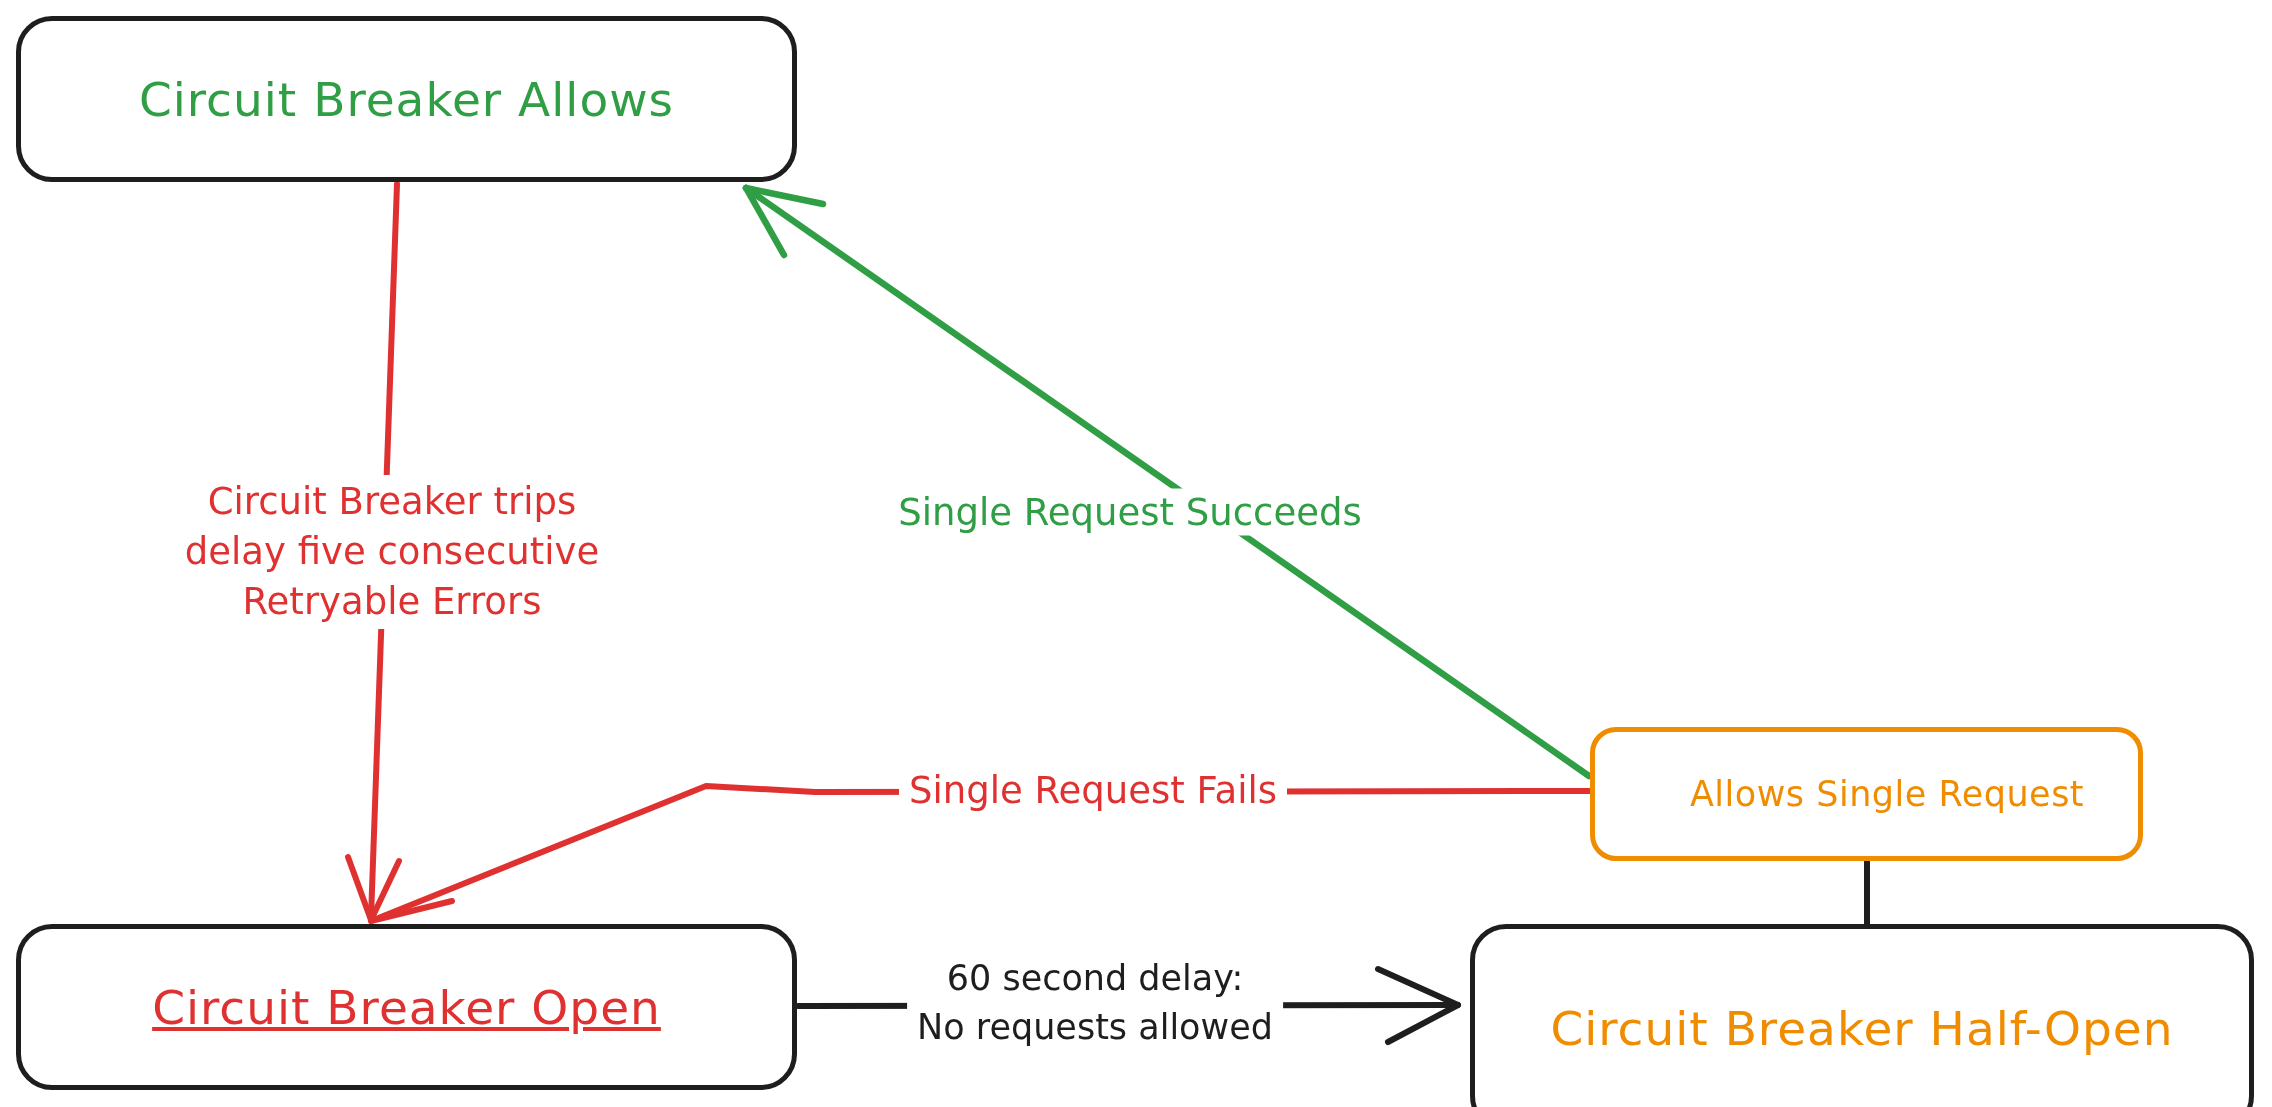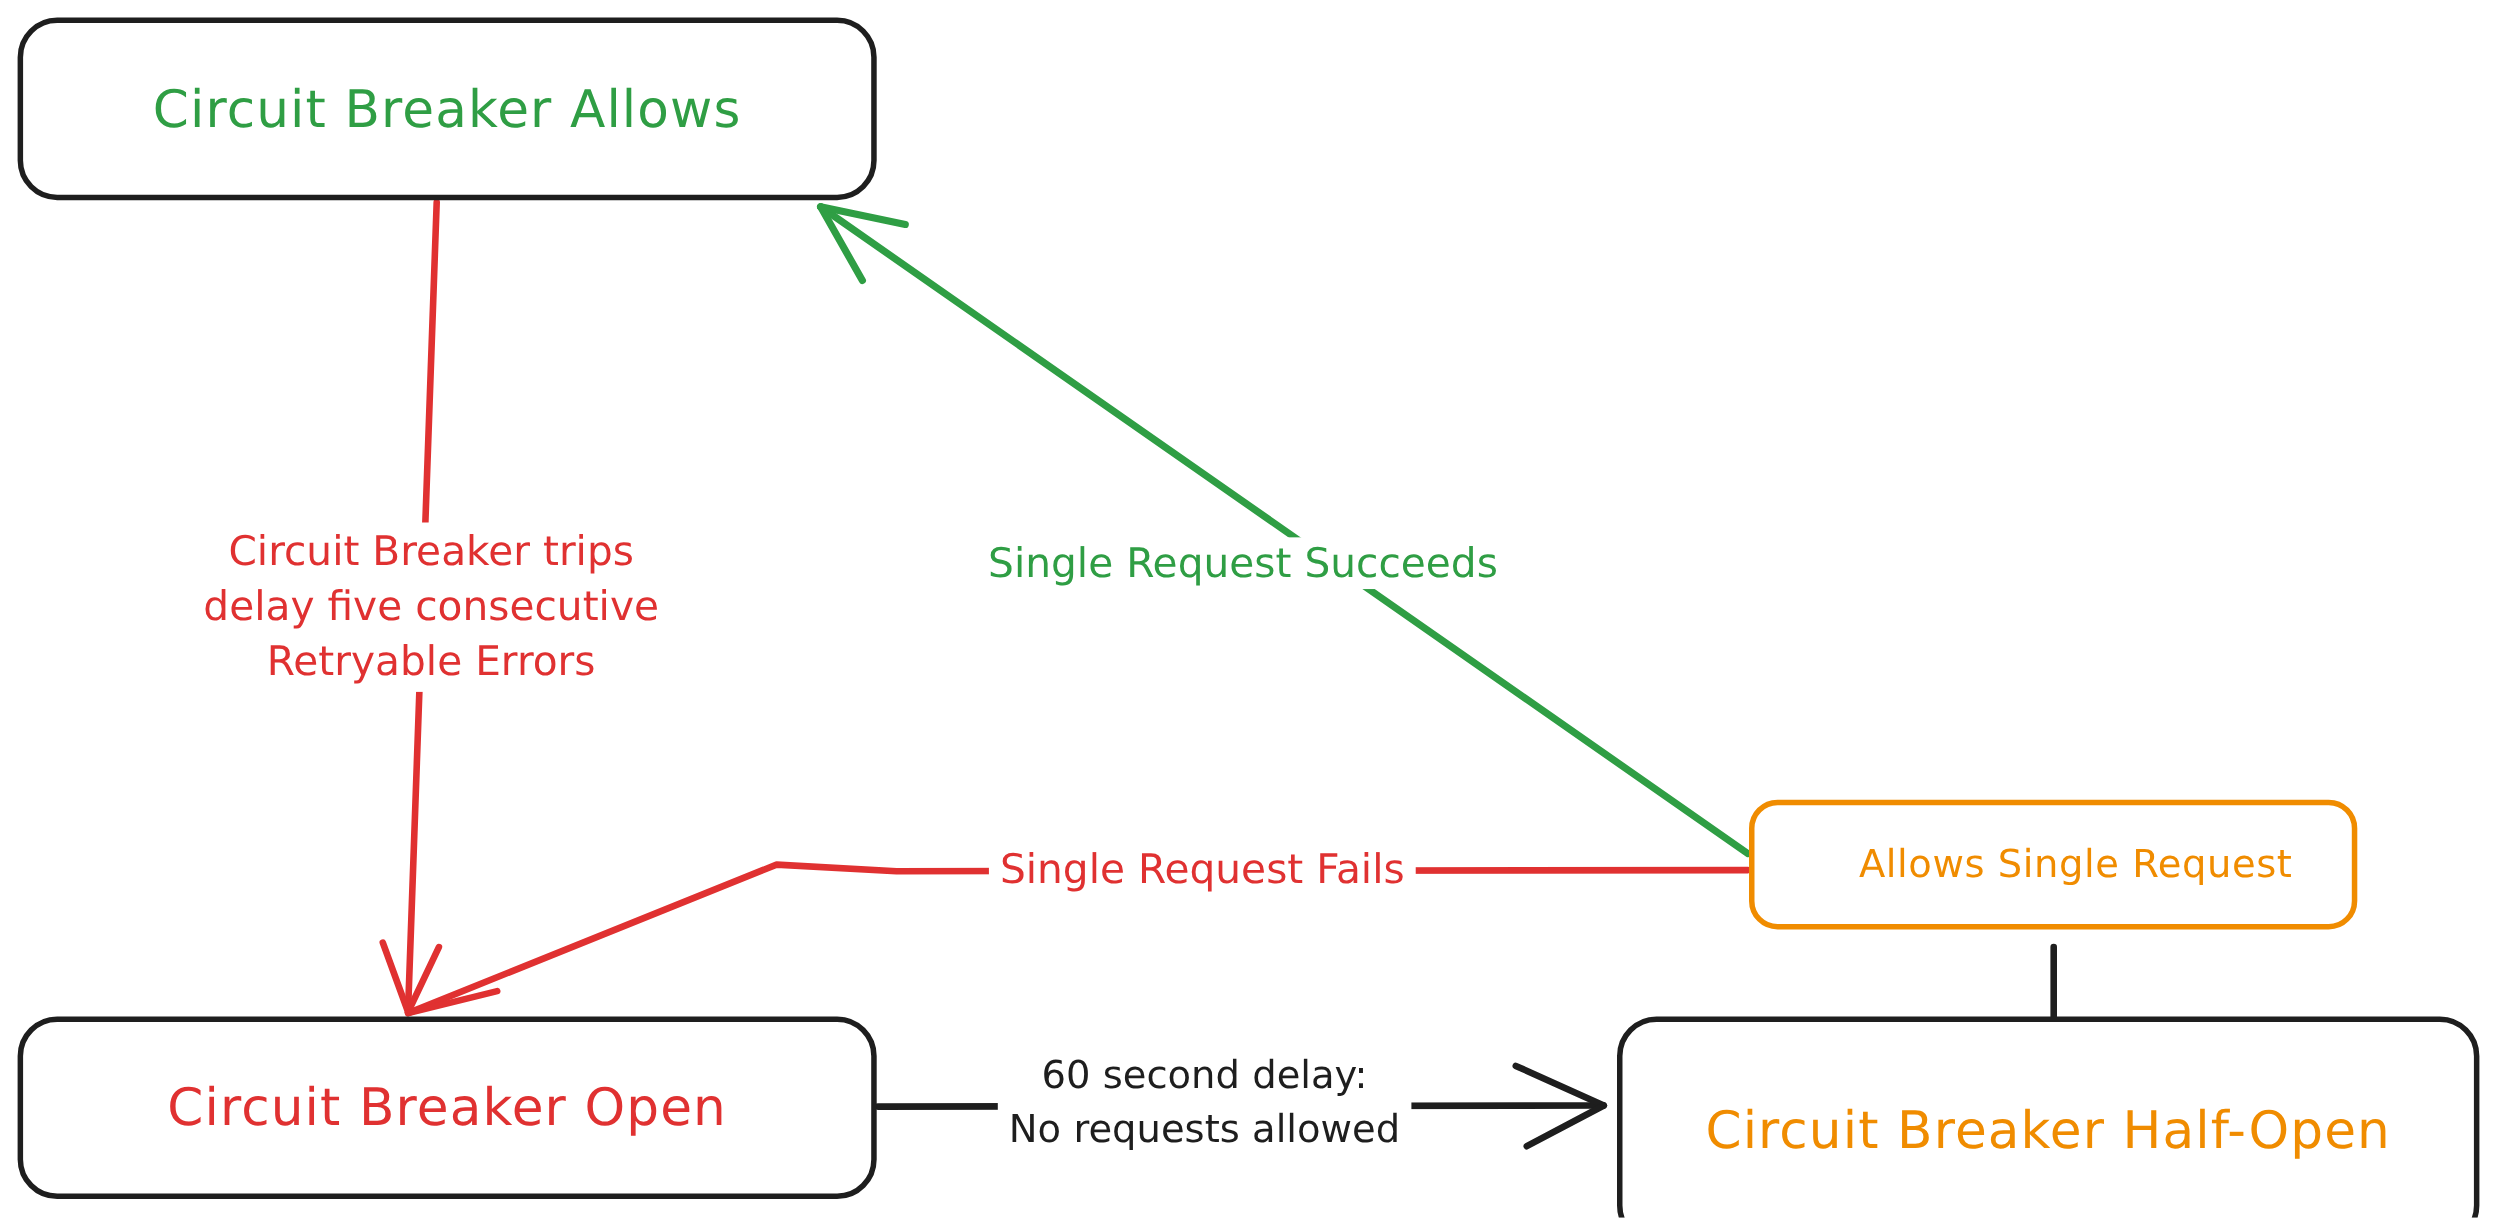--- a/index.html
+++ b/index.html
@@ -43,24 +43,24 @@
     text-align: center;
     background: var(--bg);
   }
   .node-state {
     border: 5px solid var(--stroke);
     border-radius: 36px;
     font-size: 47px;
     letter-spacing: 1px;
   }
   .node-closed    { left: 16px;  top: 16px;  width: 781px; height: 166px; color: var(--green); }
-  .node-open      { left: 16px;  top: 924px; width: 781px; height: 166px; color: var(--red); }
+  .node-open      { left: 16px;  top: 924px; width: 781px; height: 166px; color: var(--red); text-decoration: underline; }
   .node-half-open { left: 1470px; top: 924px; width: 784px; height: 208px; color: var(--orange); }
   .node-allows {
-    left: 1590px; top: 727px; width: 553px; height: 118px;
+    left: 1590px; top: 727px; width: 553px; height: 134px;
     border: 5px solid var(--orange);
     border-radius: 26px;
     font-size: 35px;
     color: var(--orange);
     letter-spacing: 0.5px;
     padding-left: 41px;
   }
 
   .edge-label {
     position: absolute;

